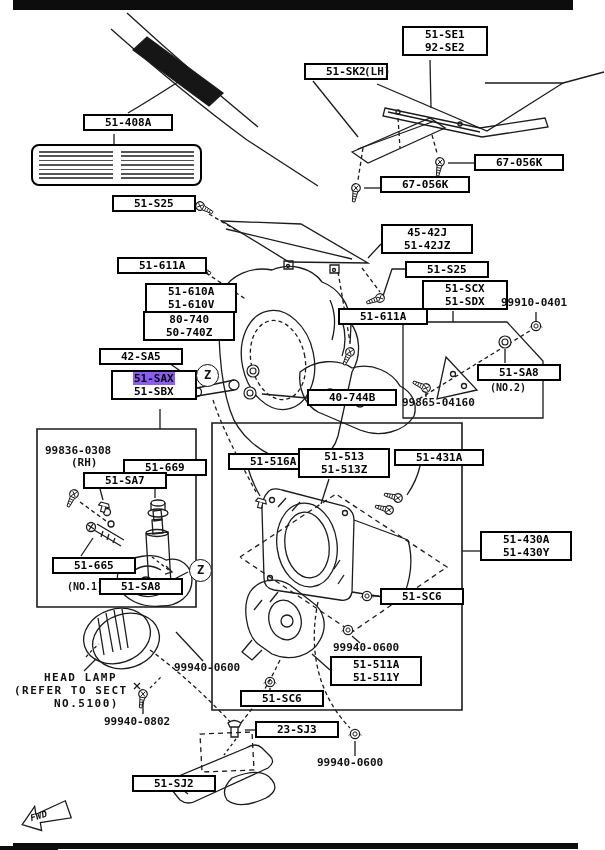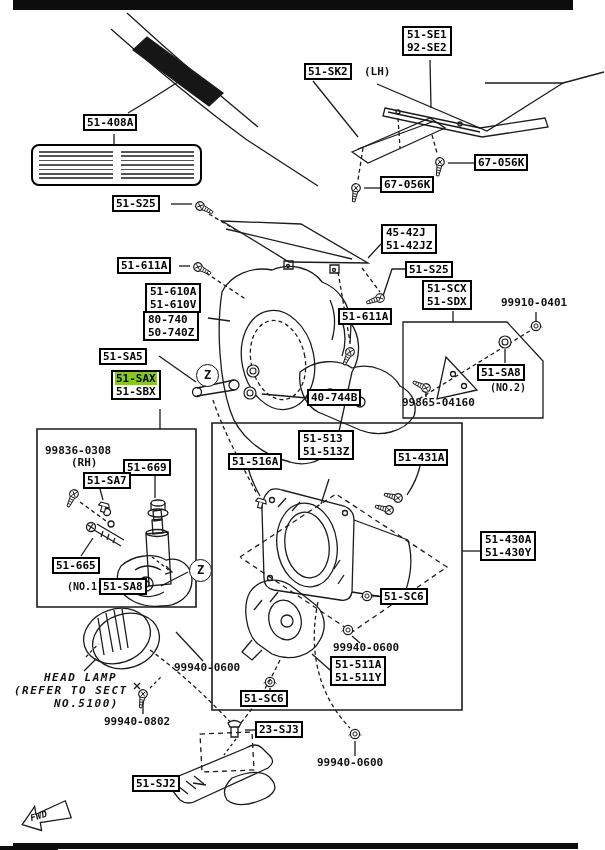--- a/index.html
+++ b/index.html
@@ -1,32 +1,32 @@
 <!DOCTYPE html>
 <html><head>
 <meta charset="utf-8">
 <style>
   html,body{margin:0;padding:0;background:#e8e8e8;}
   #page{position:relative;width:605px;height:850px;background:#ffffff;overflow:hidden;
         font-family:"DejaVu Sans Mono",monospace;}
   .bar{position:absolute;background:#0d0d0d;}
   .lbl{position:absolute;border:2px solid #000;background:#fff;color:#000;
-       font:bold 11px/13px "DejaVu Sans Mono",monospace;padding:0 2px;text-align:left;white-space:nowrap;}
+       font:bold 11px/13px "DejaVu Sans Mono",monospace;padding:0 20px;text-align:center;white-space:nowrap;}
   .lbl .row{padding:0 1px;}
-  .hl{background:#84cc16;}
+  .hl{background:#8b5cf6;}
   .txt{position:absolute;color:#111;font:bold 11px/12px "DejaVu Sans Mono",monospace;white-space:nowrap;}
   .note{font-size:10px;}
   .zmk{position:absolute;width:21px;height:21px;border:1.6px solid #111;border-radius:50%;
        background:#fff;font:bold 12px/21px "DejaVu Sans Mono",monospace;text-align:center;color:#111;}
   .caution{position:absolute;left:31px;top:144px;width:171px;height:42px;border:2px solid #000;
        border-radius:8px;background:#fff;display:flex;gap:8px;padding:5px 6px;box-sizing:border-box;}
   .caution .col{flex:1;background:repeating-linear-gradient(#555 0 1.6px,transparent 1.6px 4.4px);}
   .fwd{position:absolute;left:30px;top:811px;transform:rotate(-16deg);
        font:bold italic 9px/10px "DejaVu Sans Mono",monospace;color:#111;letter-spacing:.5px;}
-  .hd{letter-spacing:1.5px;font-style:italic;}
+  .hd{letter-spacing:1.5px;}
   svg{position:absolute;left:0;top:0;}
   svg *{vector-effect:non-scaling-stroke;}
 </style>
 </head>
 <body>
 
 <div id="page">
 
   <svg width="605" height="850" viewBox="0 0 605 850">
     <defs>
@@ -266,35 +266,35 @@
   </div>
   <div class="lbl" style="left:338px;top:308px">51-611A</div>
   <div class="lbl" style="left:422px;top:280px">
     <div class="row">51-SCX</div>
     <div class="row">51-SDX</div>
   </div>
   <div class="txt" style="left:501px;top:297px">99910-0401</div>
   <div class="lbl" style="left:477px;top:364px">51-SA8</div>
   <div class="txt note" style="left:490px;top:382px">(NO.2)</div>
   <div class="txt" style="left:402px;top:397px">99865-04160</div>
-  <div class="lbl" style="left:99px;top:348px">51-SA5</div>
+  <div class="lbl" style="left:99px;top:348px">42-SA5</div>
   <div class="lbl" style="left:111px;top:370px">
     <div class="row hl">51-SAX</div>
     <div class="row">51-SBX</div>
   </div>
   <div class="lbl" style="left:307px;top:389px">40-744B</div>
   <div class="txt" style="left:45px;top:445px">99836-0308</div>
   <div class="txt" style="left:71px;top:457px">(RH)</div>
   <div class="lbl" style="left:123px;top:459px">51-669</div>
   <div class="lbl" style="left:83px;top:472px">51-SA7</div>
   <div class="lbl" style="left:52px;top:557px">51-665</div>
   <div class="txt note" style="left:67px;top:581px">(NO.1)</div>
   <div class="lbl" style="left:99px;top:578px">51-SA8</div>
   <div class="lbl" style="left:228px;top:453px">51-516A</div>
-  <div class="lbl" style="left:298px;top:430px">
+  <div class="lbl" style="left:298px;top:448px">
     <div class="row">51-513</div>
     <div class="row">51-513Z</div>
   </div>
   <div class="lbl" style="left:394px;top:449px">51-431A</div>
   <div class="lbl" style="left:380px;top:588px">51-SC6</div>
   <div class="lbl" style="left:480px;top:531px">
     <div class="row">51-430A</div>
     <div class="row">51-430Y</div>
   </div>
   <div class="txt" style="left:174px;top:662px">99940-0600</div>

